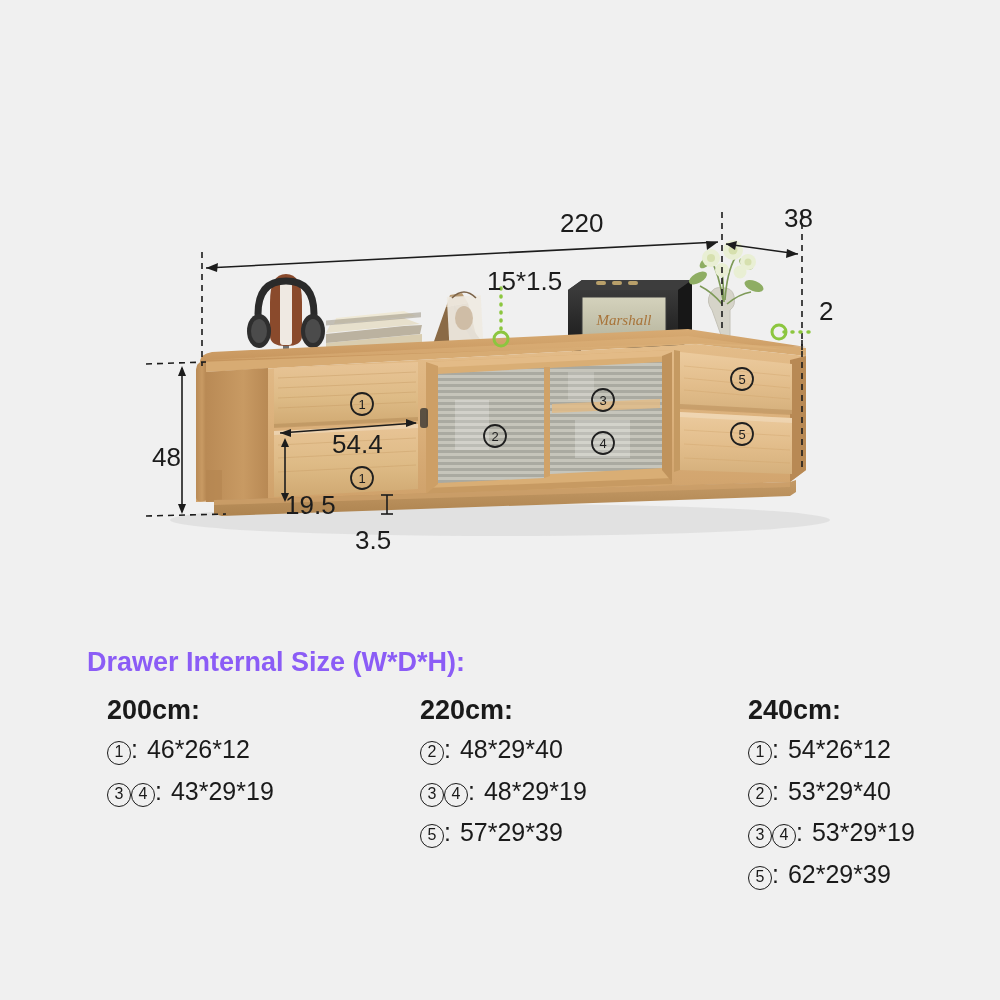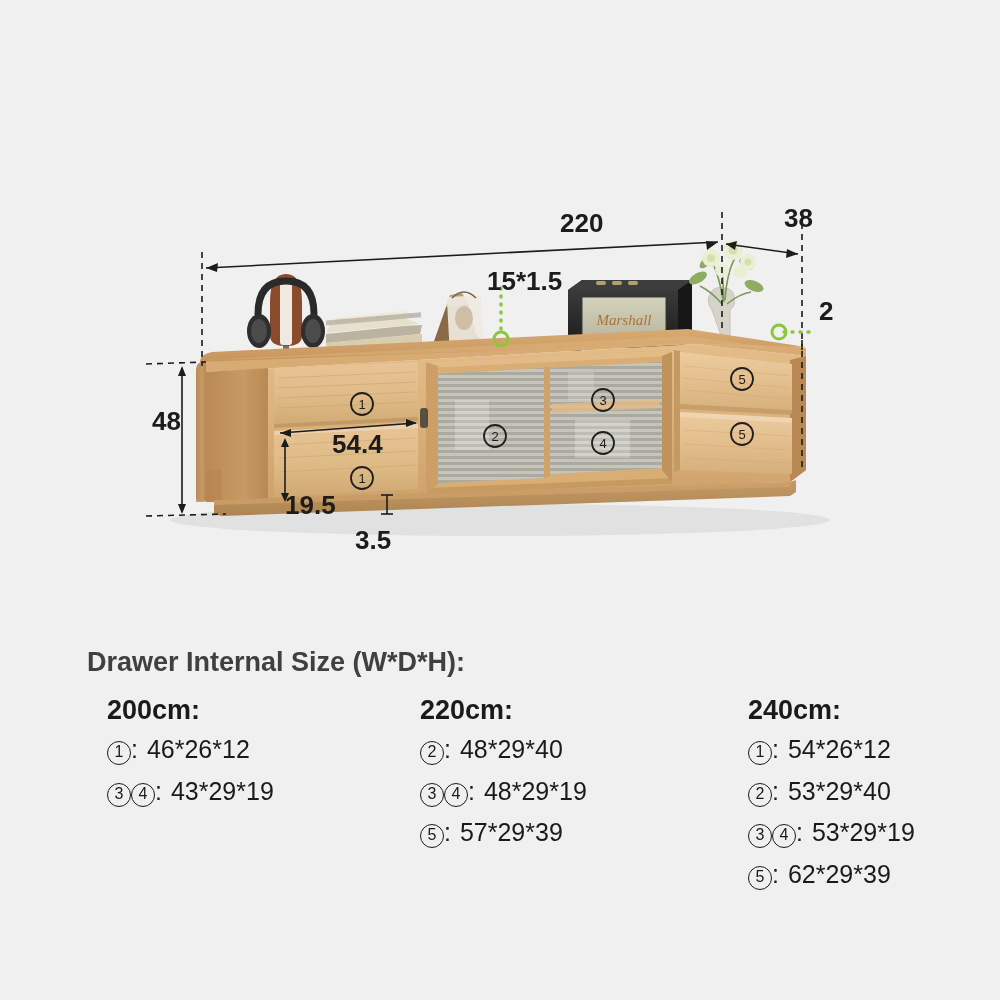--- a/index.html
+++ b/index.html
@@ -35,46 +35,45 @@
 
   
   .dim-label {
     position: absolute;
     font-family: "Liberation Sans", sans-serif;
     font-size: 26px;
     color: #1c1c1c;
     white-space: nowrap;
     letter-spacing: 0px;
     line-height: 1;
-    font-weight: bold;
   }
   .dim-220 { left: 560px; top: 210px; }
   .dim-38  { left: 784px; top: 205px; }
   .dim-2   { left: 819px; top: 298px; }
   .dim-15  { left: 487px; top: 268px; text-align: center; }
-  .dim-48  { left: 152px; top: 408px; }
+  .dim-48  { left: 152px; top: 444px; }
   .dim-544 { left: 332px; top: 431px; }
   .dim-195 { left: 285px; top: 492px; }
   .dim-35  { left: 355px; top: 527px; }
 
   
   .specs {
     position: absolute;
     left: 0;
     top: 620px;
     width: 1000px;
     height: 380px;
   }
   .specs-title {
     position: absolute;
     left: 87px;
     top: 27px;
     font-size: 27px;
     font-weight: bold;
-    color: #404040;
+    color: #8b5cf6;
     white-space: nowrap;
   }
   .spec-col {
     position: absolute;
     top: 75px;
     margin-left: 20px;
   }
   .spec-col.c0 { left: 87px; }
   .spec-col.c1 { left: 400px; }
   .spec-col.c2 { left: 728px; }

